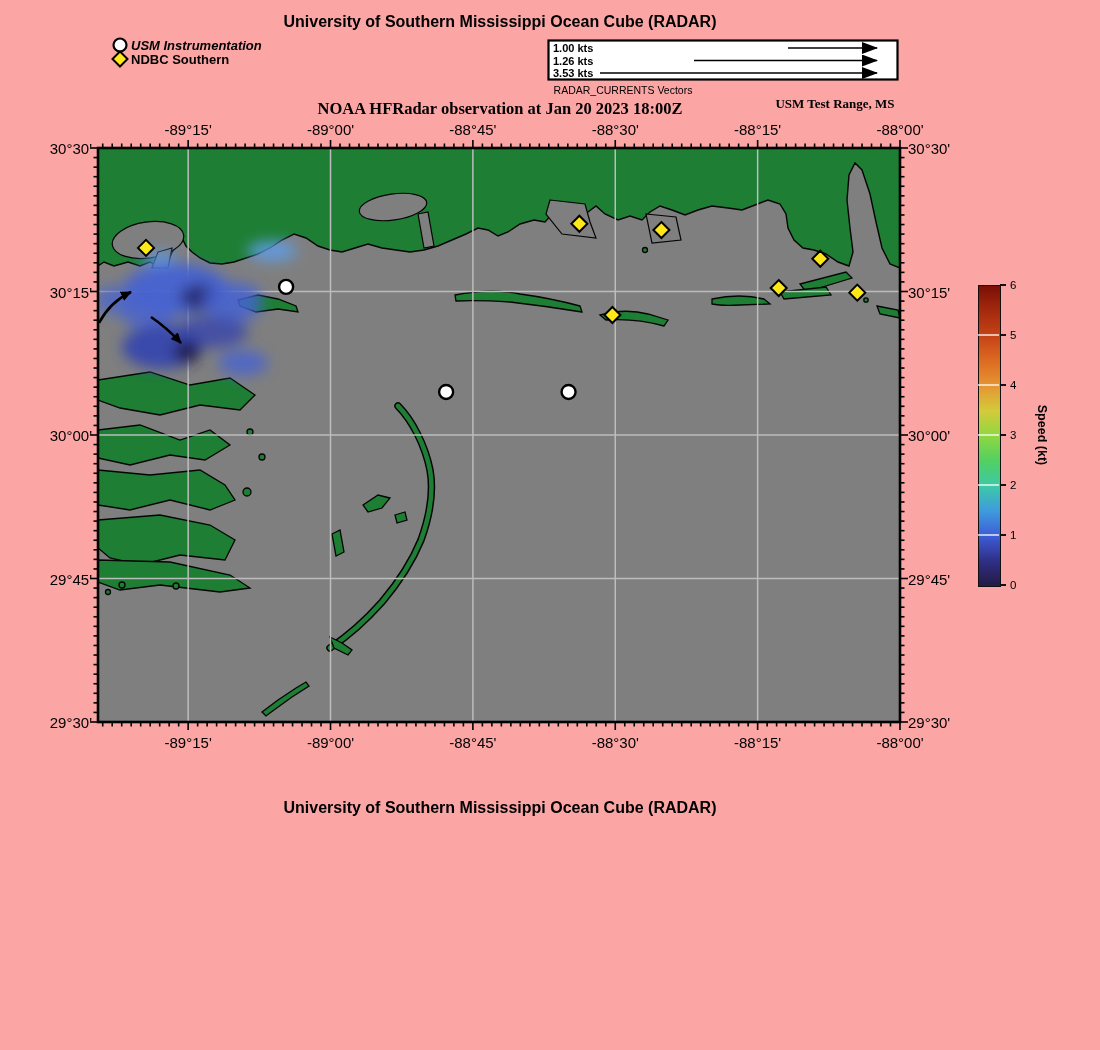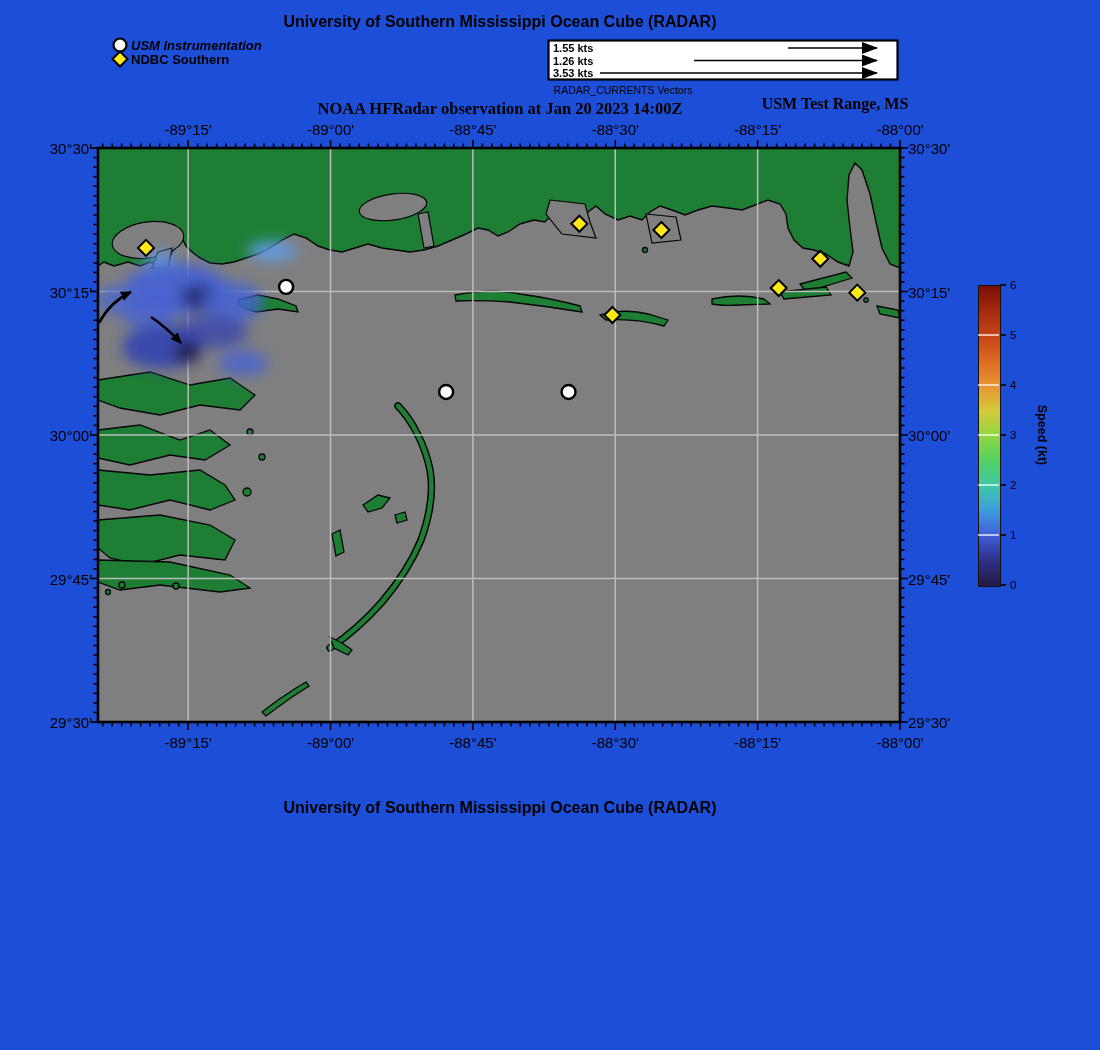--- a/index.html
+++ b/index.html
@@ -1,24 +1,24 @@
 <!DOCTYPE html>
 <html><head>
 <meta charset="utf-8">
 <style>
   html,body{margin:0;padding:0;background:#ffffff;}
-  .page{position:relative;width:1100px;height:1050px;background:#1d4ed8;overflow:hidden;
+  .page{position:relative;width:1100px;height:1050px;background:#fca5a5;overflow:hidden;
         font-family:"Liberation Sans", sans-serif;color:#000;}
   .abs{position:absolute;white-space:nowrap;}
   .title{font-weight:bold;font-size:16px;transform:translate(-50%,-50%);}
   .legend-label{font-weight:bold;font-size:13px;transform:translate(0,-50%);}
   .vec-label{font-weight:bold;font-size:11px;transform:translate(0,-50%);}
   .vec-caption{font-weight:normal;font-size:10.5px;transform:translate(-50%,-50%);}
   .subtitle{font-family:"Liberation Serif", serif;font-weight:bold;font-size:16.5px;transform:translate(-50%,-50%);}
-  .range-label{font-family:"Liberation Serif", serif;font-weight:bold;font-size:16px;transform:translate(-50%,-50%);}
+  .range-label{font-family:"Liberation Serif", serif;font-weight:bold;font-size:13px;transform:translate(-50%,-50%);}
   .axlabel{position:absolute;font-size:15px;color:#000;white-space:nowrap;}
   .ax-c{transform:translate(-50%,-50%);}
   .ax-l{transform:translate(-100%,-50%);}
   .ax-r{transform:translate(0,-50%);}
   #chart{position:absolute;left:0;top:0;}
   #colorbar{position:absolute;border:1.6px solid #111;}
   .cb-ticklabel{position:absolute;font-size:11.5px;transform:translate(0,-50%);}
   .cb-tickline{position:absolute;background:#111;height:1.6px;width:6px;}
   .cb-sep{position:absolute;background:rgba(255,255,255,0.65);height:1.5px;}
   .cb-axis-label{font-weight:bold;font-size:12.5px;transform:translate(-50%,-50%) rotate(90deg);}
@@ -453,27 +453,27 @@
         <line x1="600" y1="73" x2="877" y2="73" stroke="#000" stroke-width="1.6" marker-end="url(#vhead)"></line>
       </g>
   </svg>
 
   <span class="abs title" style="left:500px;top:22px;">University of Southern Mississippi Ocean Cube (RADAR)</span>
 
   <span class="abs legend-label" style="left:131px;top:45px;font-style:italic;">USM Instrumentation</span>
   <span class="abs legend-label" style="left:131px;top:59px;">NDBC Southern</span>
 
   <div id="vector-labels">
-      <span class="abs vec-label" style="left: 553px; top: 48px;">1.55 kts</span>
+      <span class="abs vec-label" style="left: 553px; top: 48px;">1.00 kts</span>
       <span class="abs vec-label" style="left: 553px; top: 60.5px;">1.26 kts</span>
       <span class="abs vec-label" style="left: 553px; top: 73px;">3.53 kts</span>
     </div>
   <span class="abs vec-caption" style="left:623px;top:90px;">RADAR_CURRENTS Vectors</span>
 
-  <span class="abs subtitle" style="left:500px;top:109px;">NOAA HFRadar observation at Jan 20 2023 14:00Z</span>
+  <span class="abs subtitle" style="left:500px;top:109px;">NOAA HFRadar observation at Jan 20 2023 18:00Z</span>
   <span class="abs range-label" style="left:835px;top:104px;">USM Test Range, MS</span>
 
   <div id="axis-labels">
       <span class="axlabel ax-c" style="left: 188.149px; top: 129px;">-89°15'</span>
       <span class="axlabel ax-c" style="left: 188.149px; top: 742px;">-89°15'</span>
       <span class="axlabel ax-c" style="left: 330.519px; top: 129px;">-89°00'</span>
       <span class="axlabel ax-c" style="left: 330.519px; top: 742px;">-89°00'</span>
       <span class="axlabel ax-c" style="left: 472.889px; top: 129px;">-88°45'</span>
       <span class="axlabel ax-c" style="left: 472.889px; top: 742px;">-88°45'</span>
       <span class="axlabel ax-c" style="left: 615.26px; top: 129px;">-88°30'</span>

